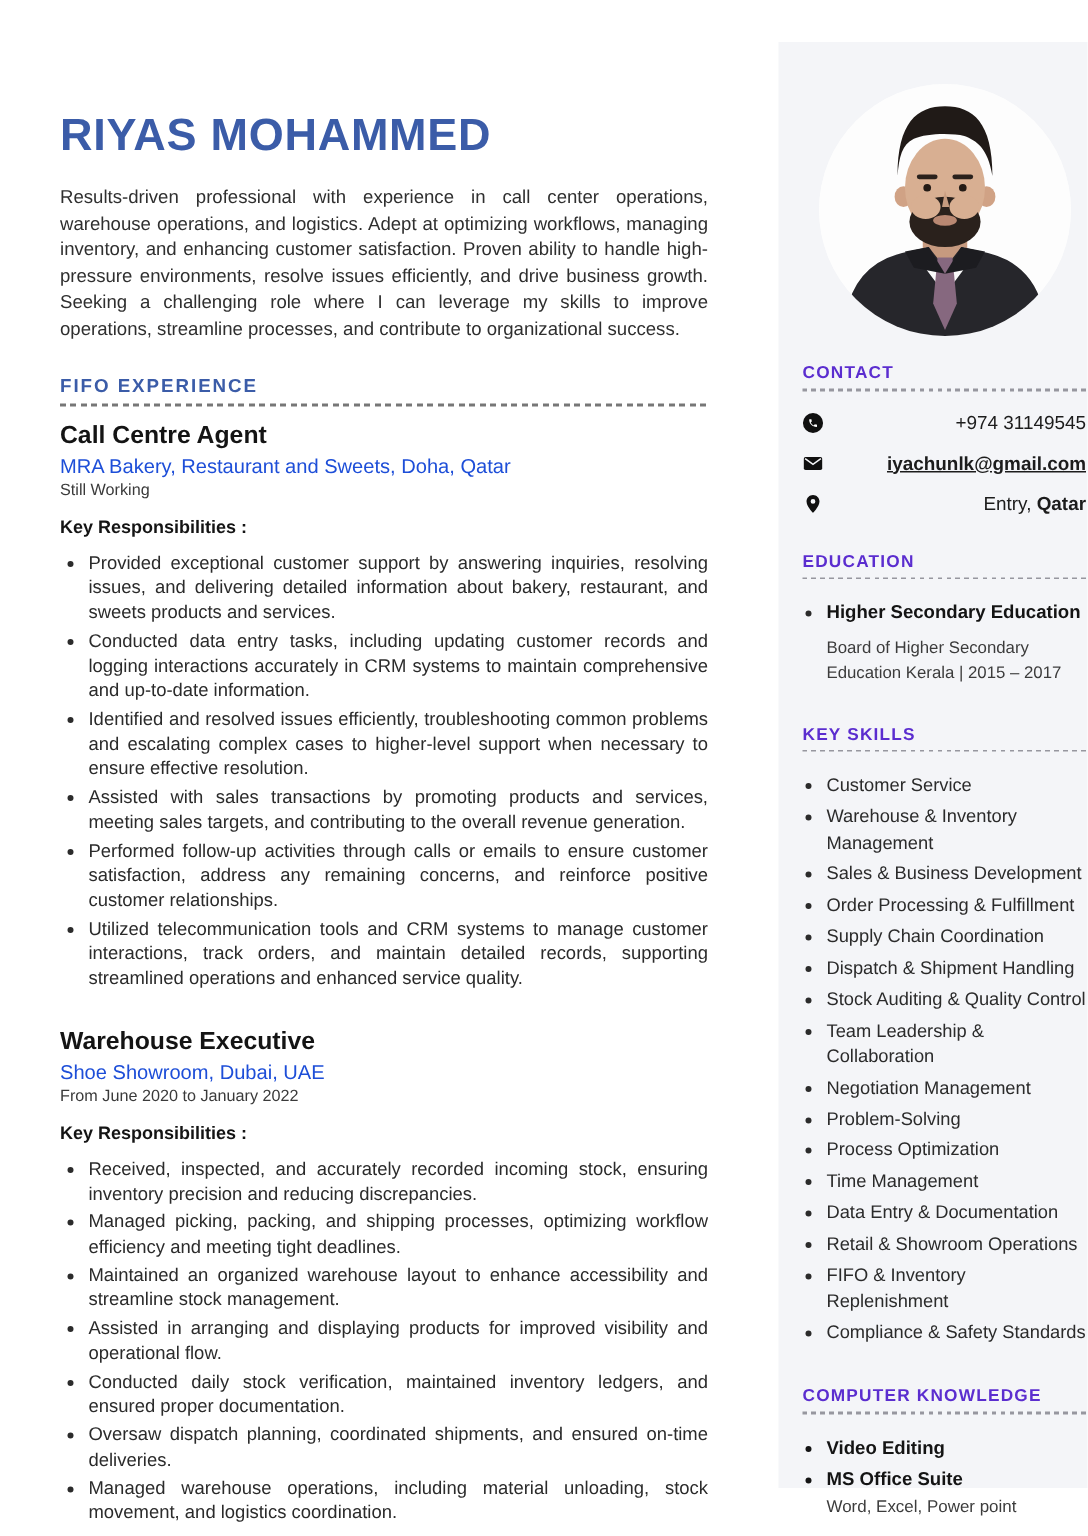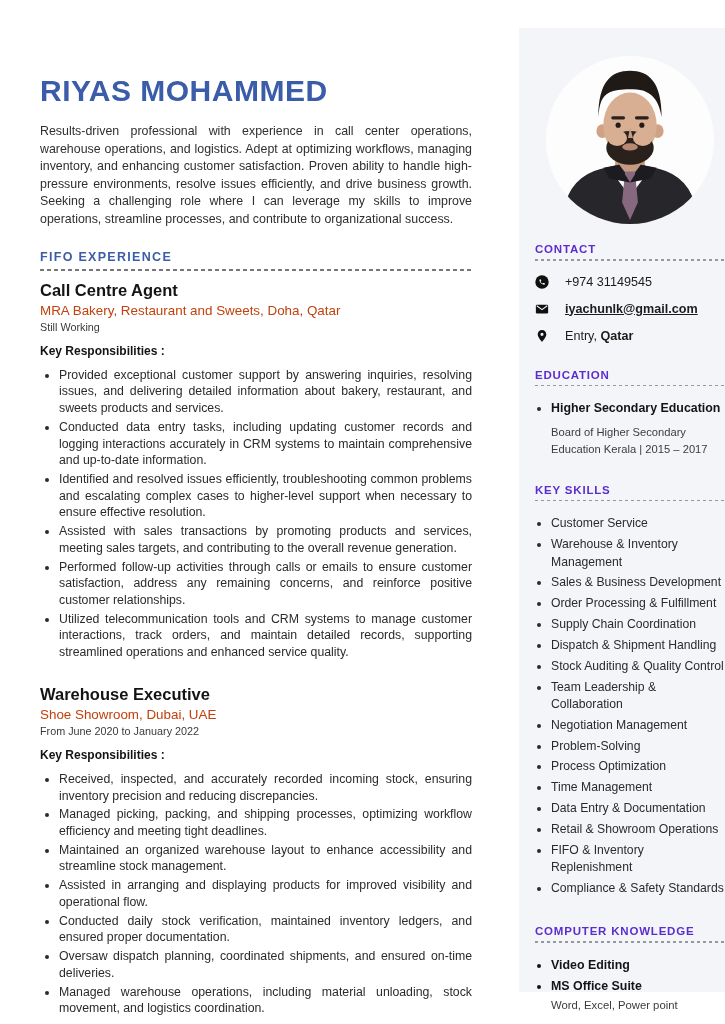--- a/index.html
+++ b/index.html
@@ -25,21 +25,21 @@
     height:2px;margin:2px 0 10px 0;
     background:repeating-linear-gradient(90deg,#777 0 4px,transparent 4px 7px);
   }
   .dash.light{
     height:1.5px;margin:3px 0 14px 0;
     background:repeating-linear-gradient(90deg,#97979f 0 3px,transparent 3px 6px);
   }
   .job{margin-top:6px;}
   .job + .job{margin-top:24px;}
   .job h3{font-size:16.5px;font-weight:bold;color:#141414;margin:0 0 3px 0;}
-  .company{font-size:13.4px;color:#c2410c;margin:0 0 3px 0;}
+  .company{font-size:13.4px;color:#1d4ed8;margin:0 0 3px 0;}
   .period{font-size:10.8px;color:#3a3a3a;margin:0 0 11px 0;}
   .resp-label{font-size:12px;font-weight:bold;color:#141414;margin:0 0 9px 0;}
   ul.bullets{margin:0;padding:0 0 0 19px;}
   ul.bullets li{
     font-size:12.3px;line-height:1.36;margin-bottom:2px;text-align:justify;
   }
   
   .sidebar{
     position:absolute;left:519px;top:28px;width:221px;height:964px;
     background:#f4f5f8;box-sizing:border-box;
@@ -51,21 +51,21 @@
   .photo-wrap svg{display:block;width:168px;height:168px;}
   .side-section{margin:0 16px;}
   .side-section.contact{margin-top:19px;}
   .side-section.education{margin-top:26px;}
   .side-section.computer{margin-top:28px;}
   .side-section.skills-sec{margin-top:26px;}
   .sec-purple{
     font-size:11.5px;font-weight:bold;color:#5b2dcf;letter-spacing:.8px;
     margin:0 0 4px 0;
   }
-  .c-row{display:flex;align-items:center;gap:16px;margin-bottom:13px;font-size:12.6px;color:#1c1c1c;}
+  .c-row{display:flex;align-items:center;gap:27px;margin-bottom:13px;font-size:12.6px;color:#1c1c1c;justify-content:space-between;}
   .cicon{flex:0 0 auto;display:inline-flex;}
   .cicon svg{width:14px;height:14px;display:block;}
   a.email{color:#1c1c1c;text-decoration:underline;cursor:pointer;font-weight:bold;}
   ul.side-list{margin:0;padding:0 0 0 16px;}
   ul.side-list li{font-size:12.4px;line-height:1.4;margin-bottom:4px;}
   ul.side-list li.bold-item, .edu-degree{font-weight:bold;color:#141414;}
   .edu-sub{font-size:11.2px;color:#3c3c3c;line-height:1.5;margin-top:7px;font-weight:normal;}
   .ck-sub{font-size:11.3px;color:#3c3c3c;margin:3px 0 0 16px;}
   ul.skills li{font-size:12.2px;line-height:1.42;margin-bottom:3.5px;}
 </style>

